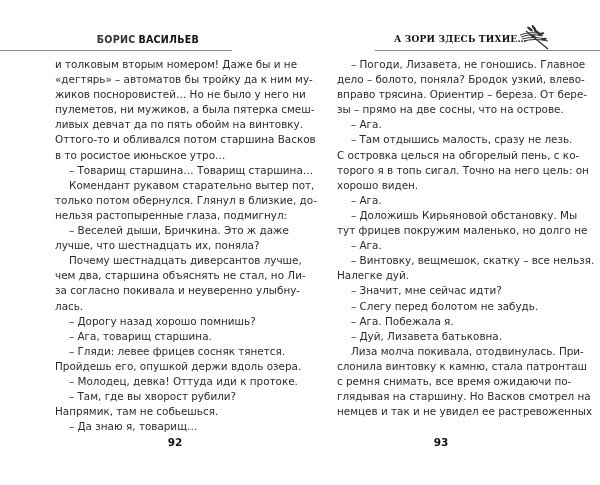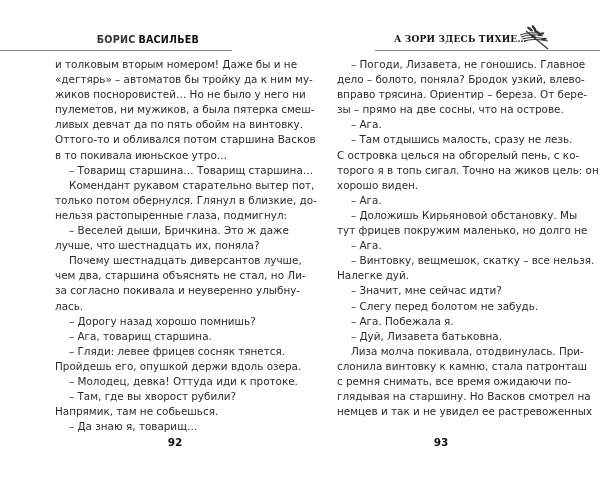--- a/index.html
+++ b/index.html
@@ -116,21 +116,21 @@
         <span class="author-first">БОРИС</span><span class="author-last">ВАСИЛЬЕВ</span>
       </span>
     </div>
     <div class="body-text" id="left-body">
         <span class="line">и толковым вторым номером! Даже бы и не</span>
         <span class="line">«дегтярь» – автоматов бы тройку да к ним му-</span>
         <span class="line">жиков посноровистей… Но не было у него ни</span>
         <span class="line">пулеметов, ни мужиков, а была пятерка смеш-</span>
         <span class="line">ливых девчат да по пять обойм на винтовку.</span>
         <span class="line">Оттого-то и обливался потом старшина Васков</span>
-        <span class="line last">в то покивала июньское утро…</span>
+        <span class="line last">в то росистое июньское утро…</span>
         <span class="line indent last">– Товарищ старшина… Товарищ старшина…</span>
         <span class="line indent">Комендант рукавом старательно вытер пот,</span>
         <span class="line">только потом обернулся. Глянул в близкие, до-</span>
         <span class="line last">нельзя растопыренные глаза, подмигнул:</span>
         <span class="line indent">– Веселей дыши, Бричкина. Это ж даже</span>
         <span class="line last">лучше, что шестнадцать их, поняла?</span>
         <span class="line indent">Почему шестнадцать диверсантов лучше,</span>
         <span class="line">чем два, старшина объяснять не стал, но Ли-</span>
         <span class="line">за согласно покивала и неуверенно улыбну-</span>
         <span class="line last">лась.</span>
@@ -168,21 +168,21 @@
       </svg>
     </div>
     <div class="body-text" id="right-body">
         <span class="line indent">– Погоди, Лизавета, не гоношись. Главное</span>
         <span class="line">дело – болото, поняла? Бродок узкий, влево-</span>
         <span class="line">вправо трясина. Ориентир – береза. От бере-</span>
         <span class="line last">зы – прямо на две сосны, что на острове.</span>
         <span class="line indent last">– Ага.</span>
         <span class="line indent">– Там отдышись малость, сразу не лезь.</span>
         <span class="line">С островка целься на обгорелый пень, с ко-</span>
-        <span class="line">торого я в топь сигал. Точно на жиков цель: он</span>
+        <span class="line">торого я в топь сигал. Точно на него цель: он</span>
         <span class="line last">хорошо виден.</span>
         <span class="line indent last">– Ага.</span>
         <span class="line indent">– Доложишь Кирьяновой обстановку. Мы</span>
         <span class="line">тут фрицев покружим маленько, но долго не</span>
         <span class="line indent last">– Ага.</span>
         <span class="line indent">– Винтовку, вещмешок, скатку – все нельзя.</span>
         <span class="line last">Налегке дуй.</span>
         <span class="line indent last">– Значит, мне сейчас идти?</span>
         <span class="line indent last">– Слегу перед болотом не забудь.</span>
         <span class="line indent last">– Ага. Побежала я.</span>

